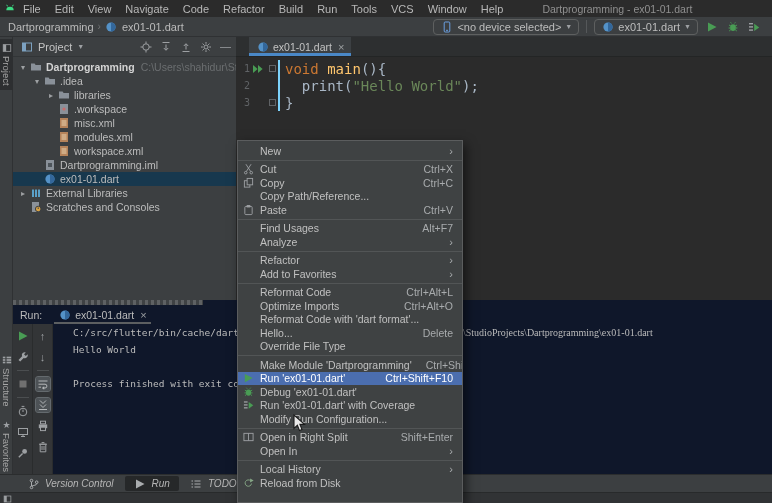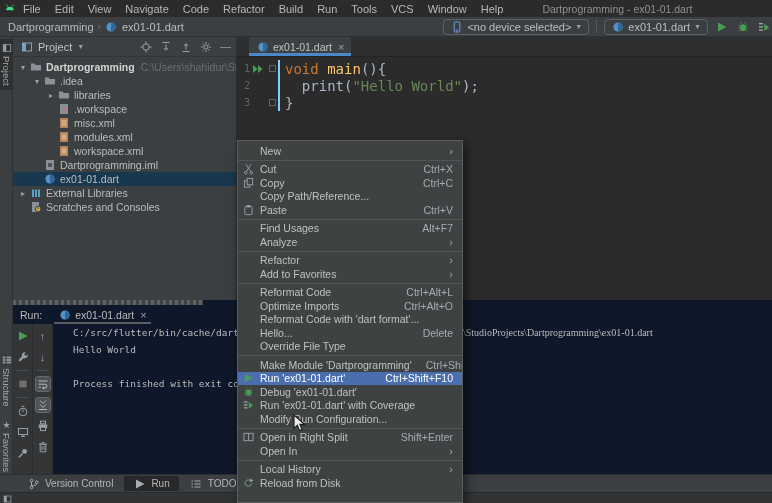--- a/index.html
+++ b/index.html
@@ -14,21 +14,21 @@
 
   
   .titlebar { position:absolute; left:0; top:0; right:0; height:17px; background:#2b2b2b; display:flex; align-items:center; padding-left:3px; }
   .menu-item { padding:0 7px; font-size:11px; color:#b8b8b8; }
   .title-text { margin-left:32px; color:#909090; font-size:10.5px; }
 
   
   .toolbar { position:absolute; left:0; top:17px; right:0; height:20px; background:#3c3f41; border-bottom:1px solid #2f3133; display:flex; align-items:center; }
   .breadcrumb { display:flex; align-items:center; gap:4px; padding-left:8px; }
   .bc-sep { color:#6f7274; font-size:10px; }
-  .toolbar-right { position:absolute; right:0; top:0; height:100%; display:flex; align-items:center; gap:7px; padding-right:2px; }
+  .toolbar-right { position:absolute; right:0; top:0; height:100%; display:flex; align-items:center; gap:7px; padding-right:12px; }
   .chip { border:1px solid #5e6060; border-radius:4px; height:16px; display:flex; align-items:center; gap:4px; padding:0 6px; color:#bdbdbd; }
   .dd-arrow { font-size:7px; color:#9da0a3; }
   .vsep { width:1px; height:13px; background:#55585a; }
 
   
   .stripe { position:absolute; left:0; top:37px; width:13px; height:455px; background:#3c3f41; border-right:1px solid #2f3133; }
   .vlabel { position:absolute; left:0; width:13px; display:flex; flex-direction:column; align-items:center; gap:3px; font-size:9.5px; color:#a7a7a7; }
   .vlabel .txt { writing-mode:vertical-lr; }
   .vlabel .icon { width:10px; height:10px; font-size:9px; }
   .stripe-active { background:#2d2f31; }
@@ -71,21 +71,21 @@
   .rp-col { position:absolute; top:24px; bottom:0; width:20px; background:#333537; border-right:1px solid #2a2c2d; display:flex; flex-direction:column; align-items:center; padding-top:5px; gap:7px; }
   .rp-col .icon { width:14px; height:14px; font-size:11px; }
   .rp-col .tsep { width:12px; height:1px; background:#4b4e50; margin:-1px 0; }
   .rp-col .sel { background:#4d5256; outline:1px solid #646a6e; border-radius:2px; }
   .console { position:absolute; left:46px; right:0; top:24px; bottom:0; font-family:"DejaVu Sans Mono",monospace; font-size:9.5px; line-height:17px; color:#bcbcbc; white-space:pre; padding-left:14px; }
   .console-line { height:17px; }
   .console-tail { position:absolute; left:463px; top:324px; height:17px; display:flex; align-items:center; font-family:Liberation Serif, serif; font-size:10px; color:#bcbcbc; white-space:pre; z-index:5; }
 
   
   .statusbar { position:absolute; left:0; right:0; top:474px; height:18px; background:#3c3f41; border-top:1px solid #2b2d2e; display:flex; align-items:center; gap:2px; padding-left:18px; font-size:10px; }
-  .sb-item { display:flex; align-items:center; gap:5px; padding:1px 9px; color:#b6b6b6; border-radius:2px; }
+  .sb-item { display:flex; align-items:center; gap:5px; padding:1px 9px; color:#b6b6b6; border-radius:2px;font-style:italic; }
   .sb-item.active { background:#262829; }
   .bottombar { position:absolute; left:0; right:0; top:492px; height:11px; background:#313335; border-top:1px solid #282a2b; }
   .switcher { position:absolute; left:3px; top:2px; }
 
   
   .cmenu { position:absolute; left:237px; top:140px; width:226px; height:363px; background:#3f4243; border:1px solid #5b5d5e; box-shadow:3px 4px 10px rgba(0,0,0,0.55); z-index:20; padding-top:3px; overflow:hidden; font-size:10.5px; }
   .cm-item { height:13.5px; display:flex; align-items:center; padding:0 9px 0 5px; color:#c0c0c0; }
   .cm-item .cm-ic { width:17px; flex:none; display:flex; align-items:center; }
   .cm-item .cm-ic .icon { width:11px; height:11px; font-size:10px; }
   .cm-label { white-space:nowrap; }

